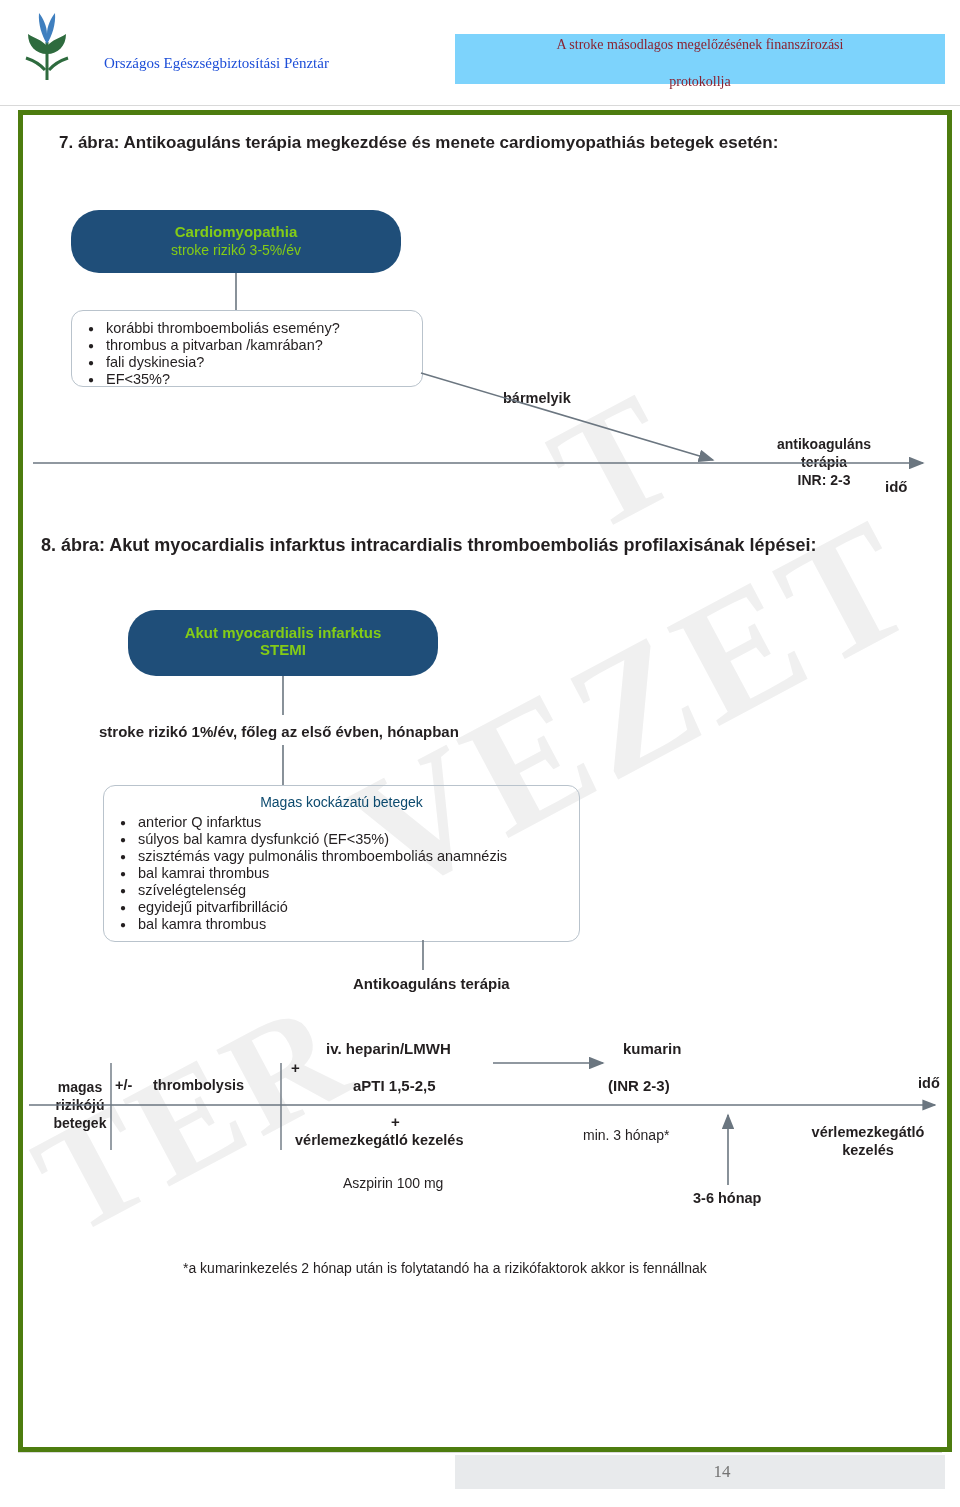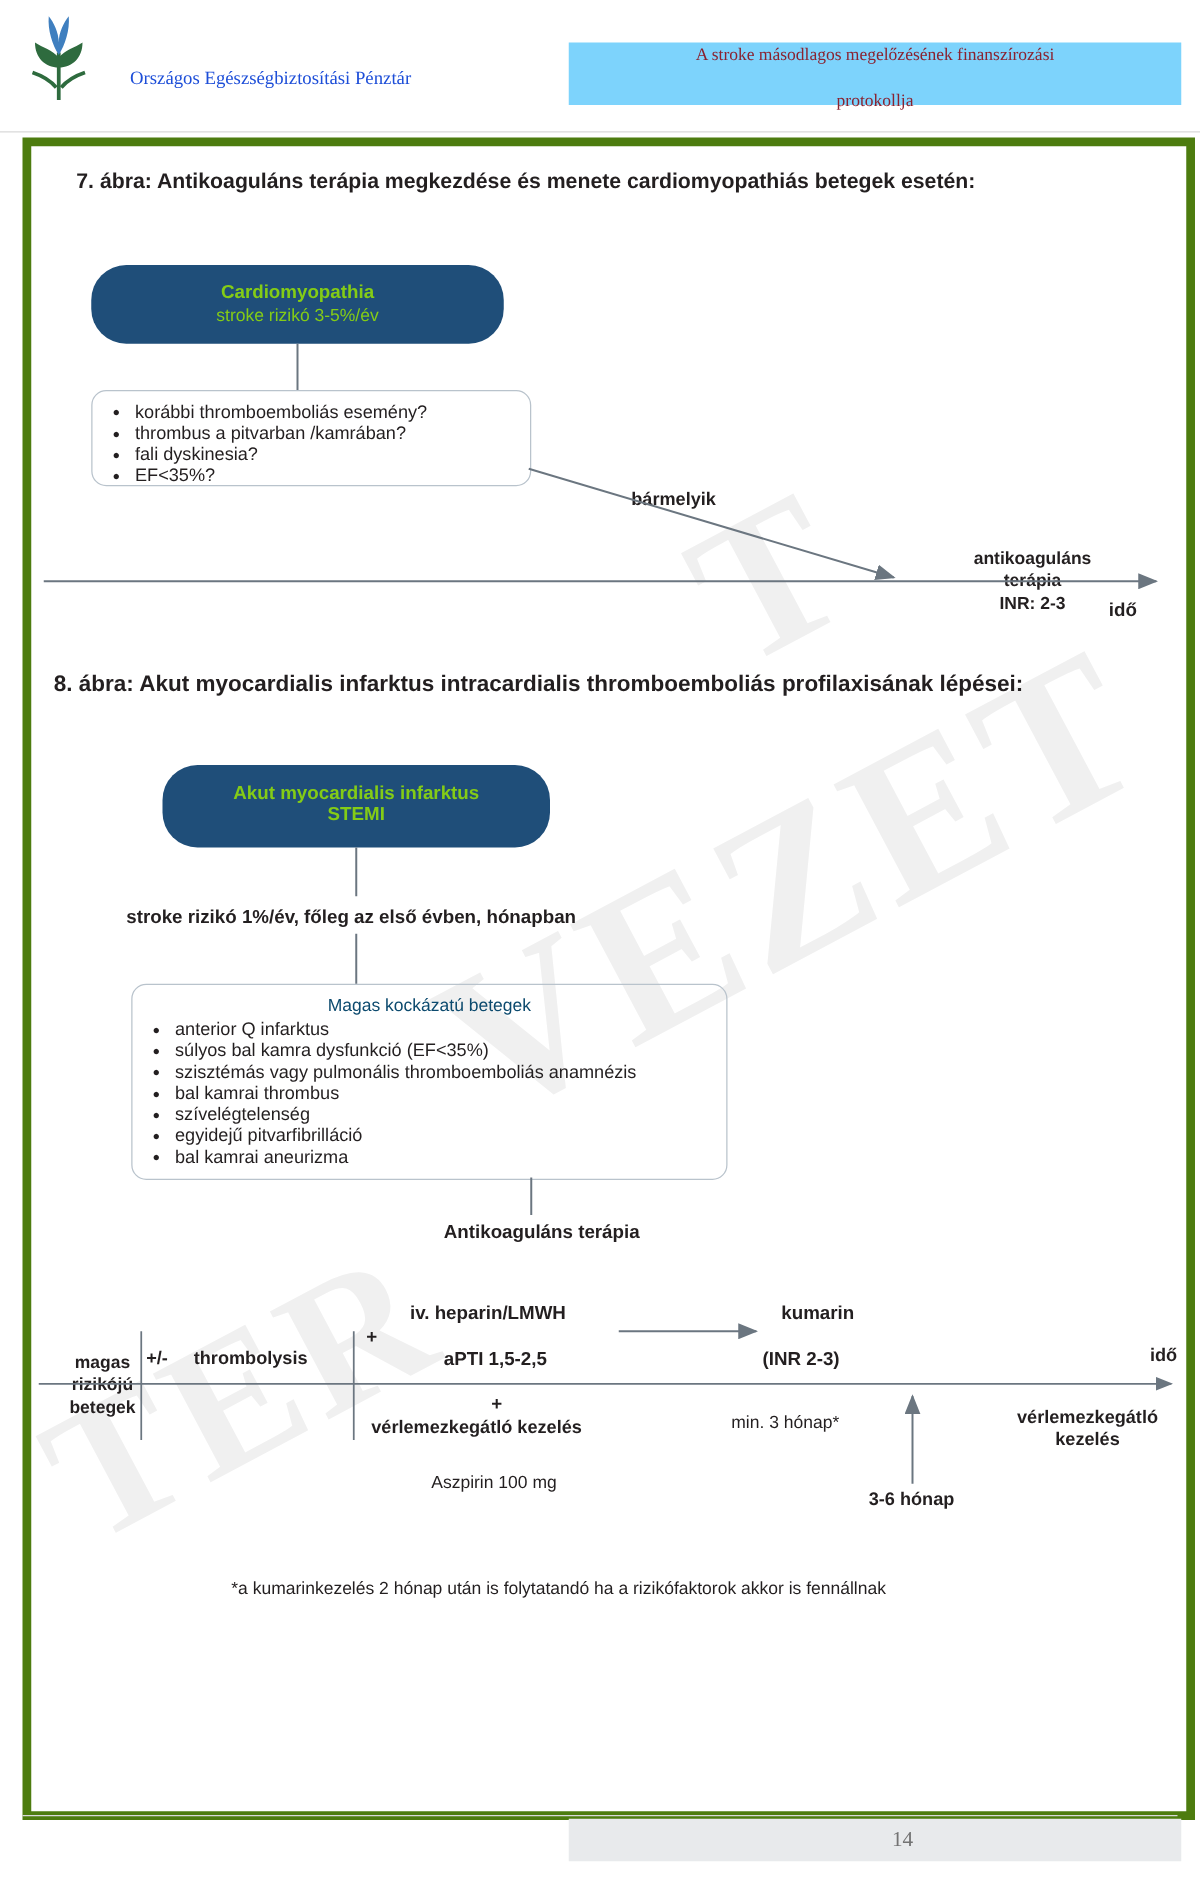--- a/index.html
+++ b/index.html
@@ -59,21 +59,21 @@
     font-family:"Liberation Serif", serif;
   }
   .header-right .t1 { top:3px; }
   .header-right .t2 { top:24px;margin-top:16px; }
 
   
   .frame {
     position:absolute;
     left:18px; top:110px;
     width:924px; height:1332px;
-    border:7px solid #4d7c0f;
+    border:5px solid #4d7c0f;
     background:transparent;
   }
 
   
   .fig7-title {
     position:absolute; left:36px; top:18px;
     font-size:17px; font-weight:bold; color:#231f20;
   }
   .rrect {
     position:absolute;
@@ -246,21 +246,21 @@
 
     <div class="critbox crit8">
       <div class="crit8-head">Magas kockázatú betegek</div>
       <ul class="crit-list">
         <li>anterior Q infarktus</li>
         <li>súlyos bal kamra dysfunkció (EF&lt;35%)</li>
         <li>szisztémás vagy pulmonális thromboemboliás anamnézis</li>
         <li>bal kamrai thrombus</li>
         <li>szívelégtelenség</li>
         <li>egyidejű pitvarfibrilláció</li>
-        <li>bal kamrai aneurizma</li>
+        <li>bal kamra thrombus</li>
       </ul>
     </div>
 
     <div class="lbl fig8-anti">Antikoaguláns terápia</div>
 
     <div class="lbl magas">
       <div>magas</div>
       <div>rizikójú</div>
       <div>betegek</div>
     </div>

